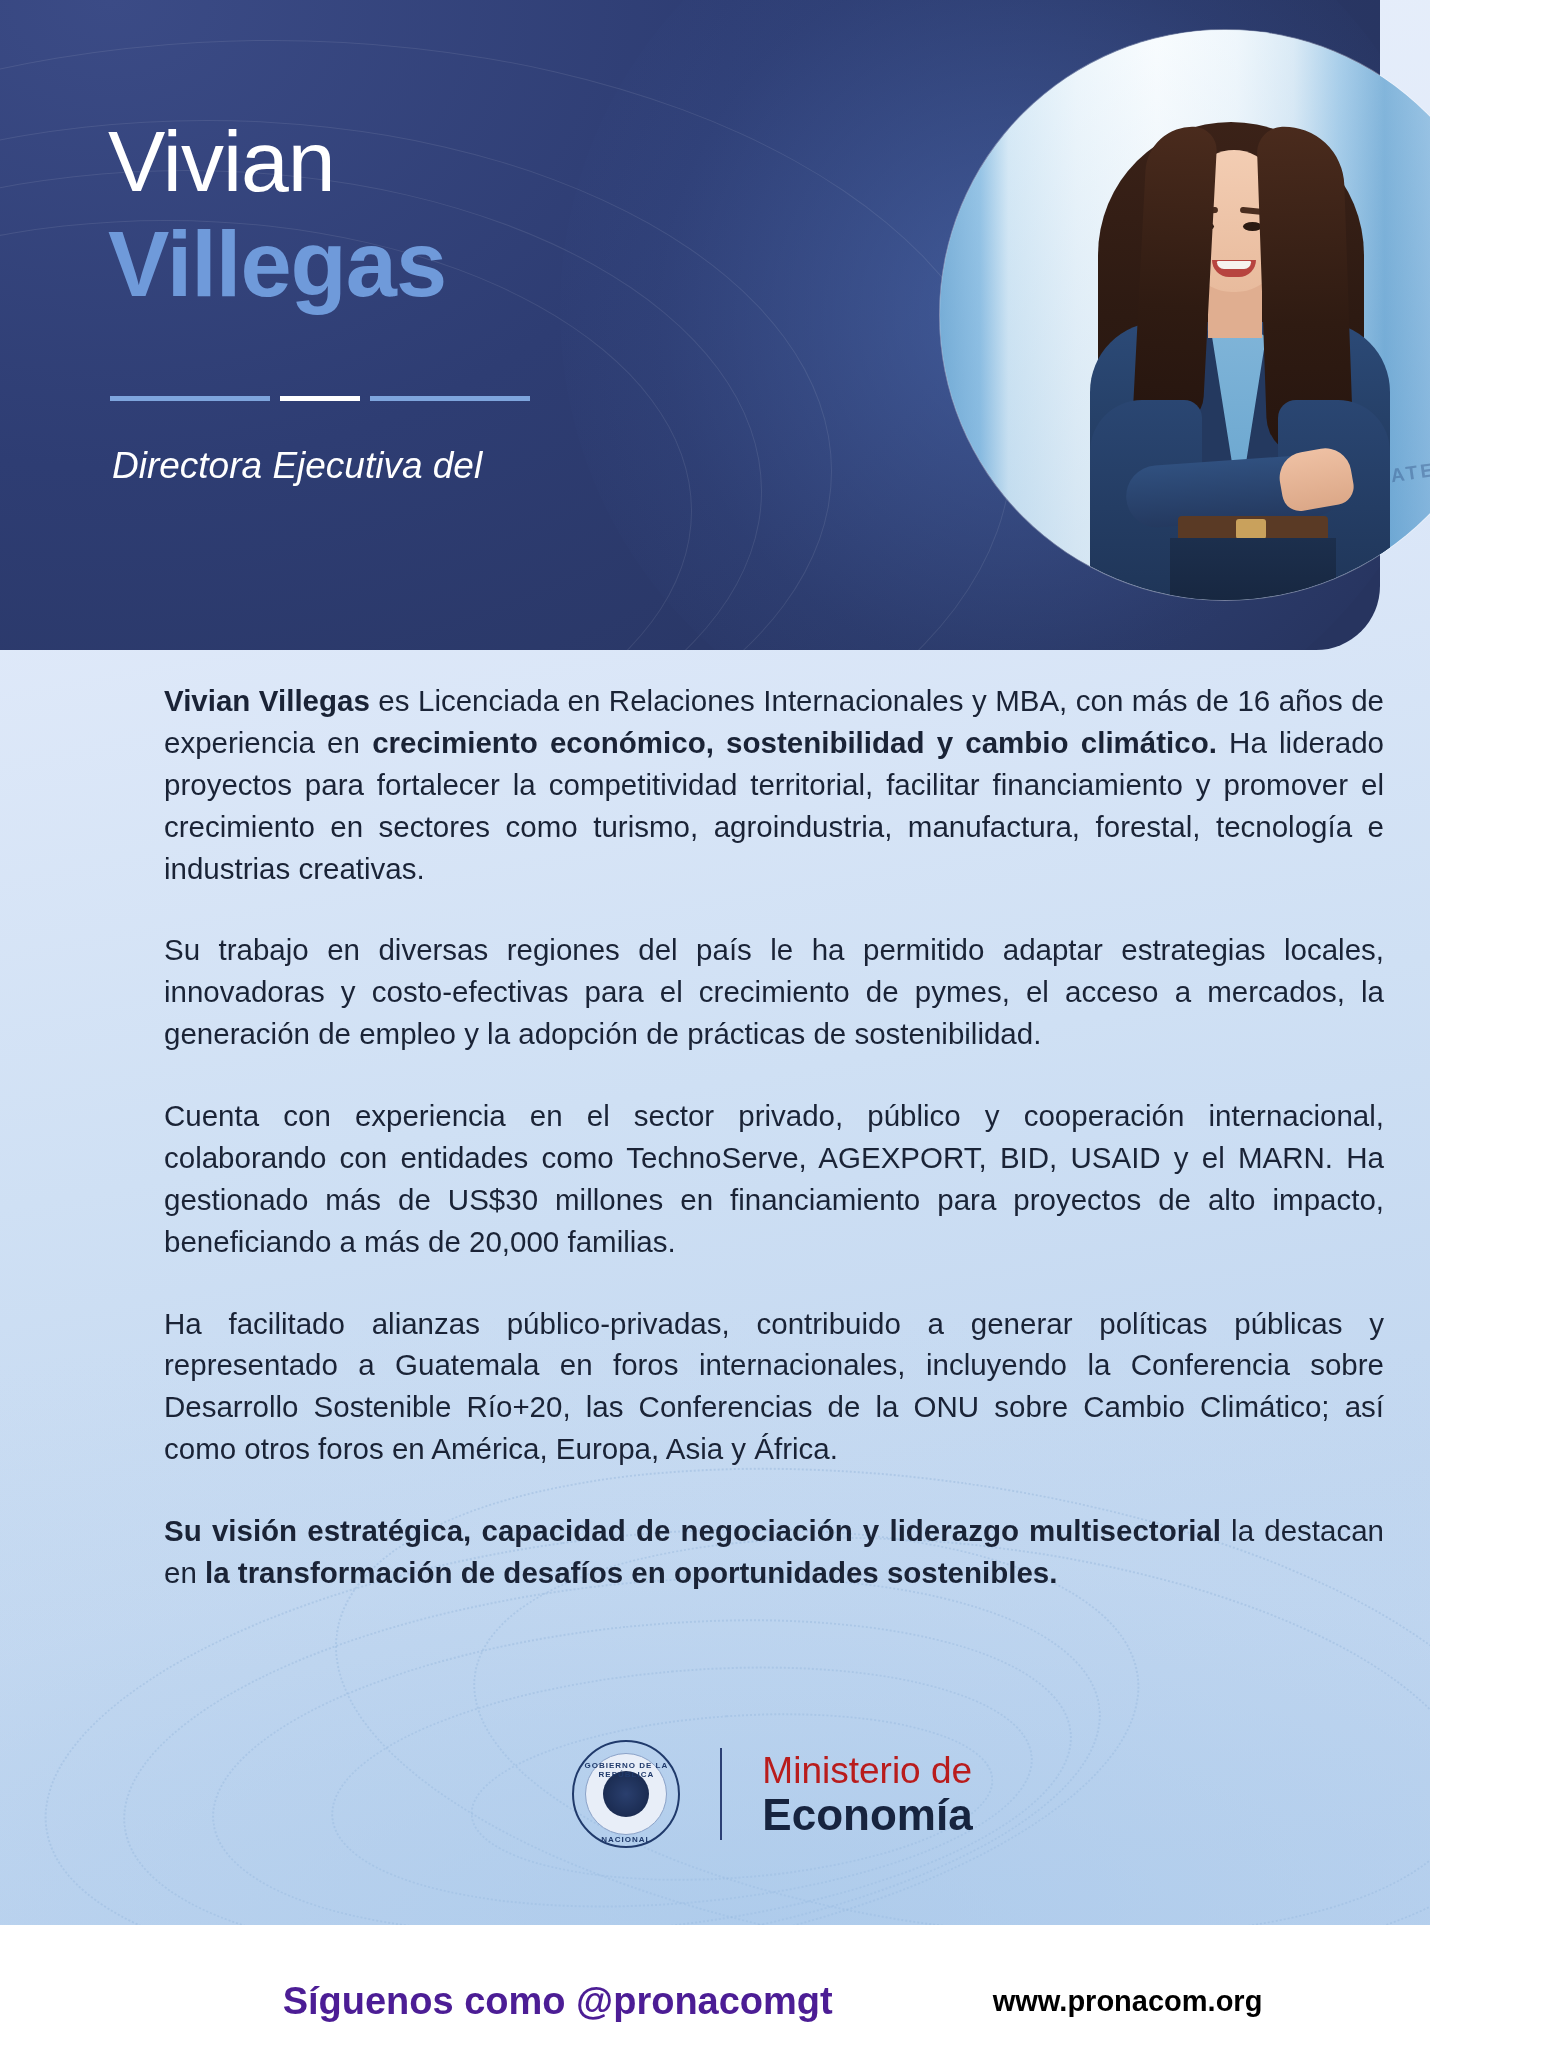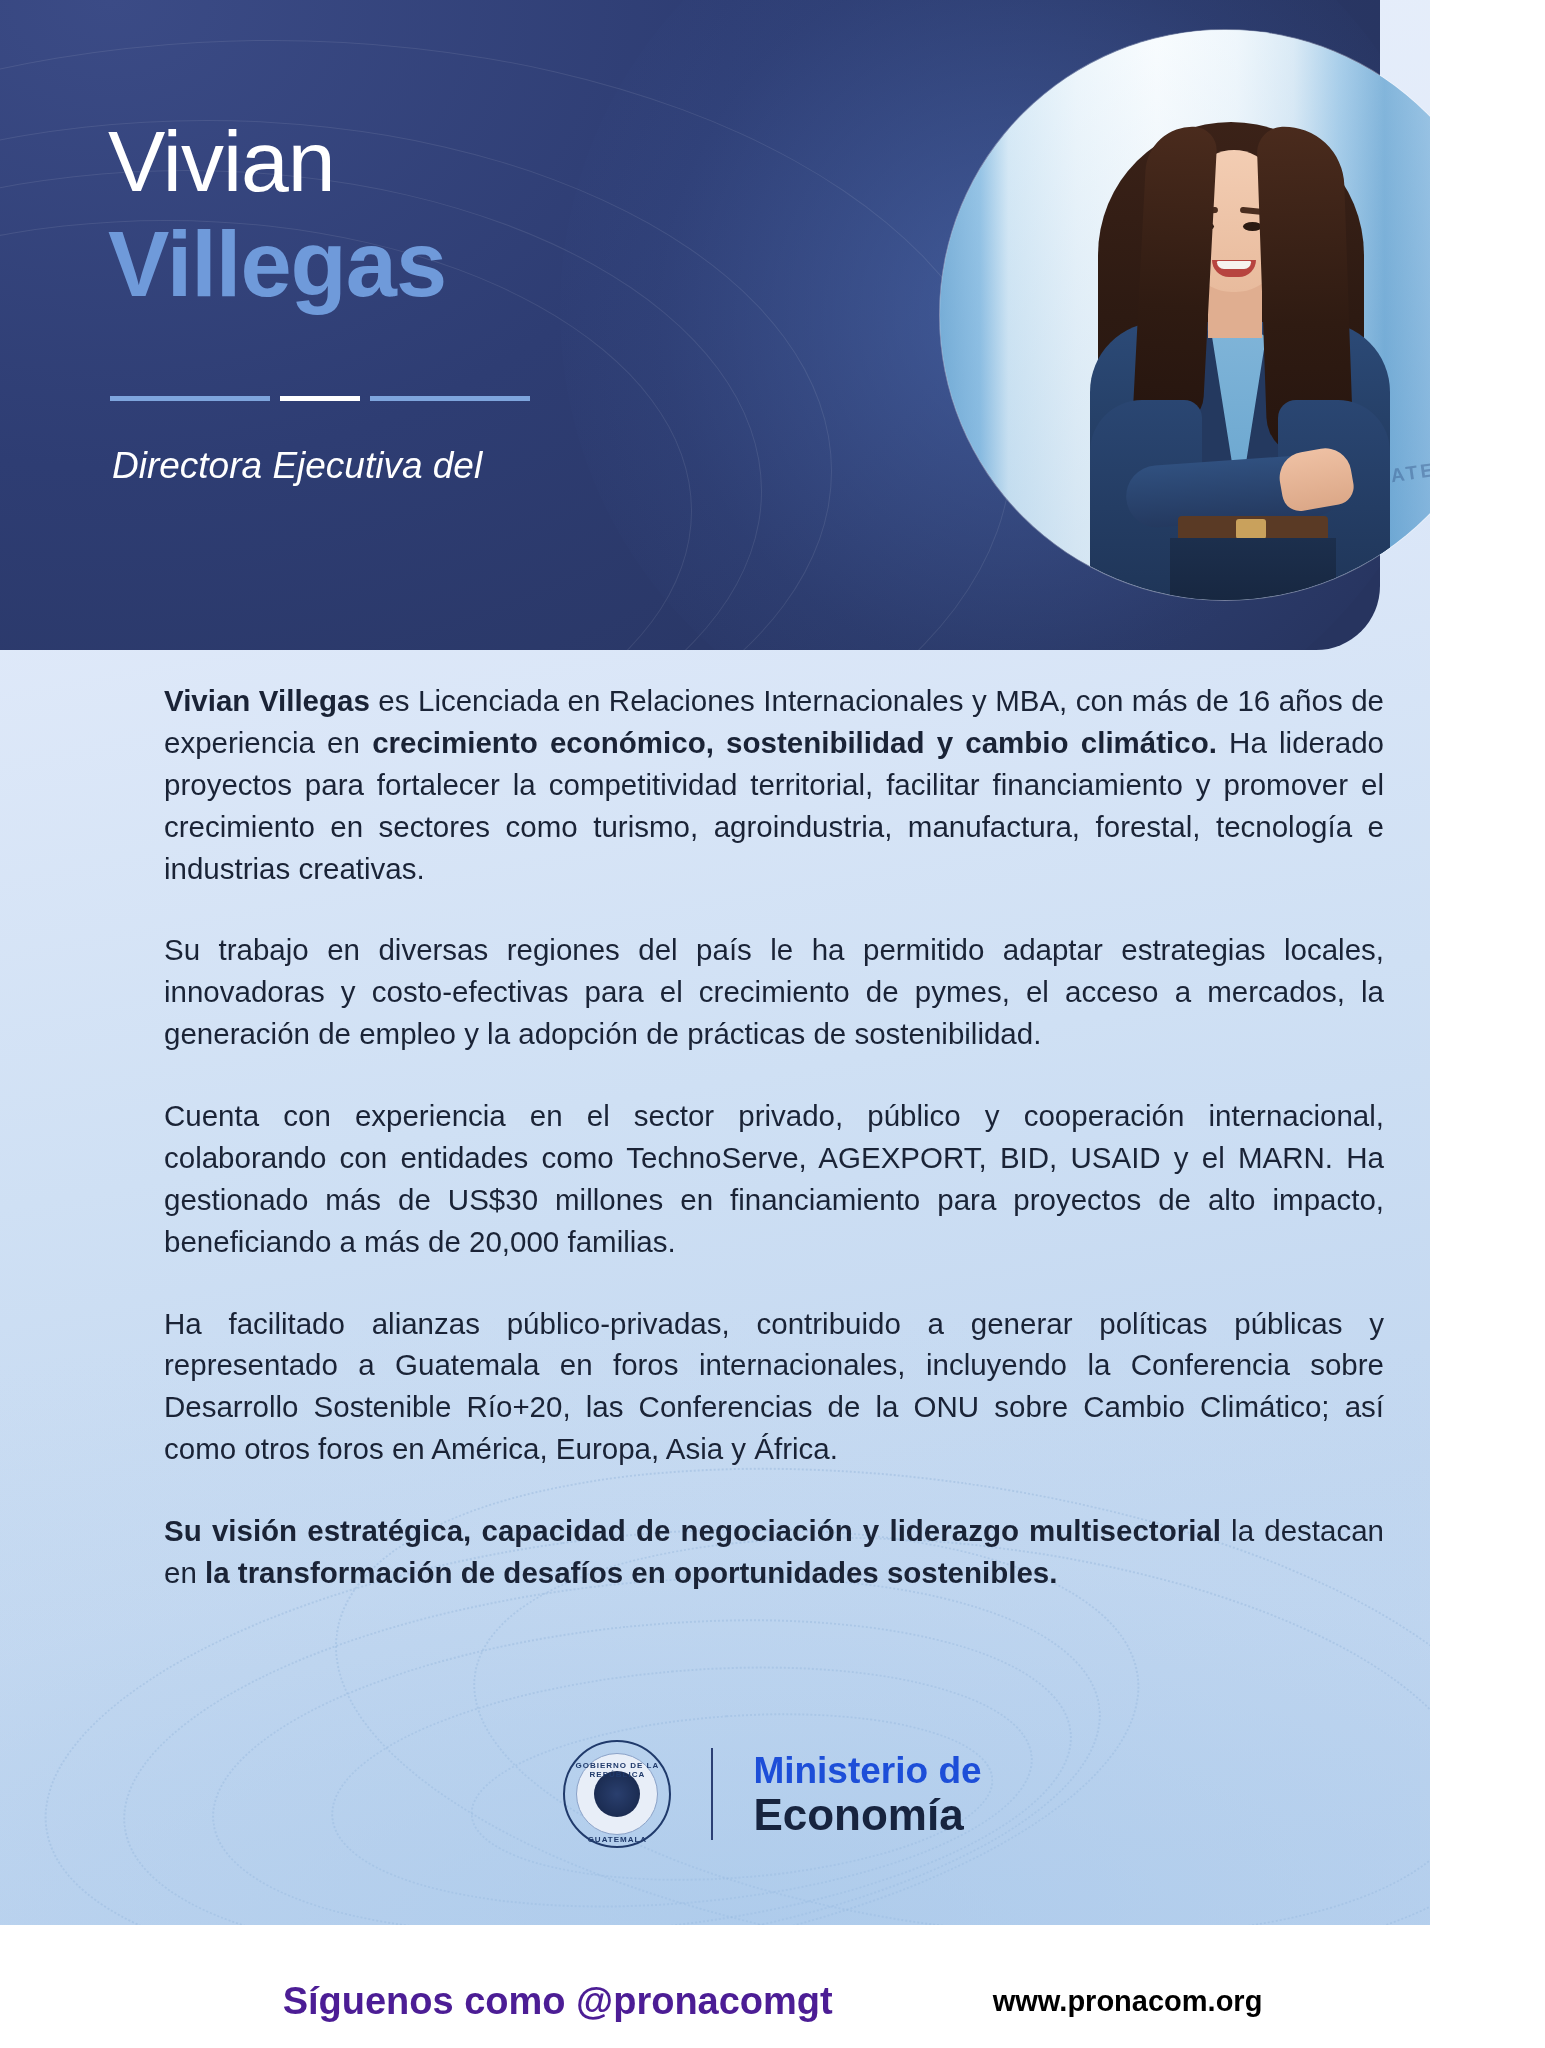--- a/index.html
+++ b/index.html
@@ -393,22 +393,22 @@
     width: 2px;
     height: 92px;
     background: #2b3f74;
   }
   .mineco {
     line-height: 1.0;
     color: #1c2b4d;
   }
   .mineco .l1 {
     font-size: 37px;
-    font-weight: 700;
-    color: #1d4ed8;
+    font-weight: 400;
+    color: #b91c1c;
     letter-spacing: 0px;
   }
   .mineco .l2 {
     font-size: 44px;
     font-weight: 700;
     color: #17243f;
     margin-top: 4px;
   }
   .pronacom {
     margin-left: 36px;
@@ -544,21 +544,21 @@
     <p class="para"><span>Ha facilitado alianzas público-privadas, contribuido a generar políticas públicas y representado a Guatemala en foros internacionales, incluyendo la Conferencia sobre Desarrollo Sostenible Río+20, las Conferencias de la ONU sobre Cambio Climático; así como otros foros en América, Europa, Asia y África.</span></p>
     <p class="para"><b>Su visión estratégica, capacidad de negociación y liderazgo multisectorial</b><span> la destacan en </span><b>la transformación de desafíos en oportunidades sostenibles.</b></p>
   </div>
 
   <div class="logos">
     <div class="gob-seal">
       <div class="ring"></div>
       <div class="inner"></div>
       <div class="emb"></div>
       <div class="t-top">GOBIERNO DE LA REPÚBLICA</div>
-      <div class="t-bot">GUATEMALA</div>
+      <div class="t-bot">NACIONAL</div>
     </div>
 
     <div class="divider-v"></div>
 
     <div class="mineco">
       <div class="l1">Ministerio de</div>
       <div class="l2">Economía</div>
     </div>
 
   </div>

